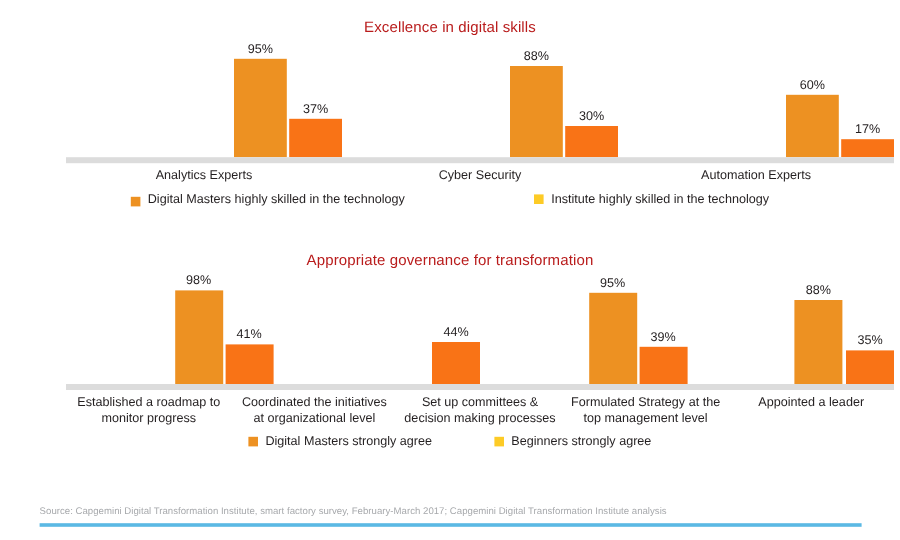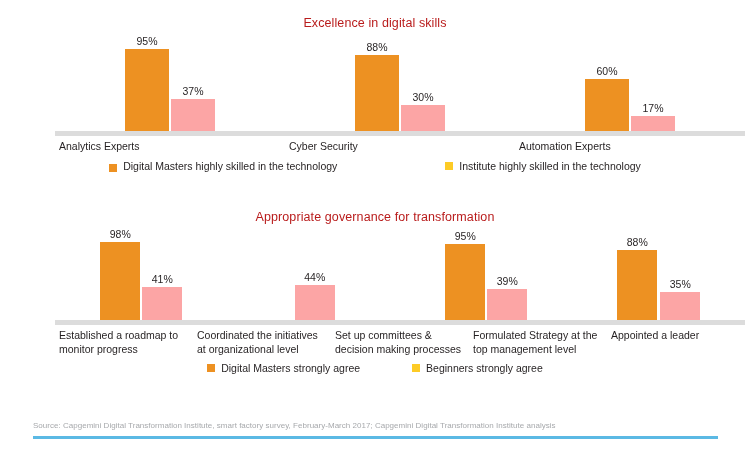--- a/index.html
+++ b/index.html
@@ -75,38 +75,38 @@
     top: 0;
     display: flex;
     align-items: flex-end;
   }
 
   .group {
     flex: 1 1 0;
     height: 100%;
     display: flex;
     align-items: flex-end;
-    justify-content: center;
+    justify-content: flex-end;
     position: relative;
   }
 
   .bar-wrap {
     position: relative;
     display: flex;
     align-items: flex-end;
     justify-content: center;
   }
 
   .bar {
     position: relative;
     width: 44px;
     display: block;
   }
   .bar.primary { background: #ed9122; }
-  .bar.secondary { background: #fca5a5; }
+  .bar.secondary { background: #f97316; }
 
   .bar-label {
     position: absolute;
     bottom: 100%;
     left: 0;
     width: 100%;
     text-align: center;
     font-size: 10.5px;
     color: #231f20;
     padding-bottom: 2px;
@@ -117,21 +117,21 @@
     position: relative;
     display: flex;
     margin: 0 auto;
     padding-top: 4px;
   }
   #cats-1 { width: 690px; margin-left: 55px; }
   #cats-2 { width: 690px; margin-left: 55px; }
 
   .cat {
     flex: 1 1 0;
-    text-align: left;
+    text-align: center;
     font-size: 10.5px;
     line-height: 13.5px;
     color: #231f20;
     padding: 0 4px;
     box-sizing: border-box;
   }
 
   
   .legend {
     display: flex;

